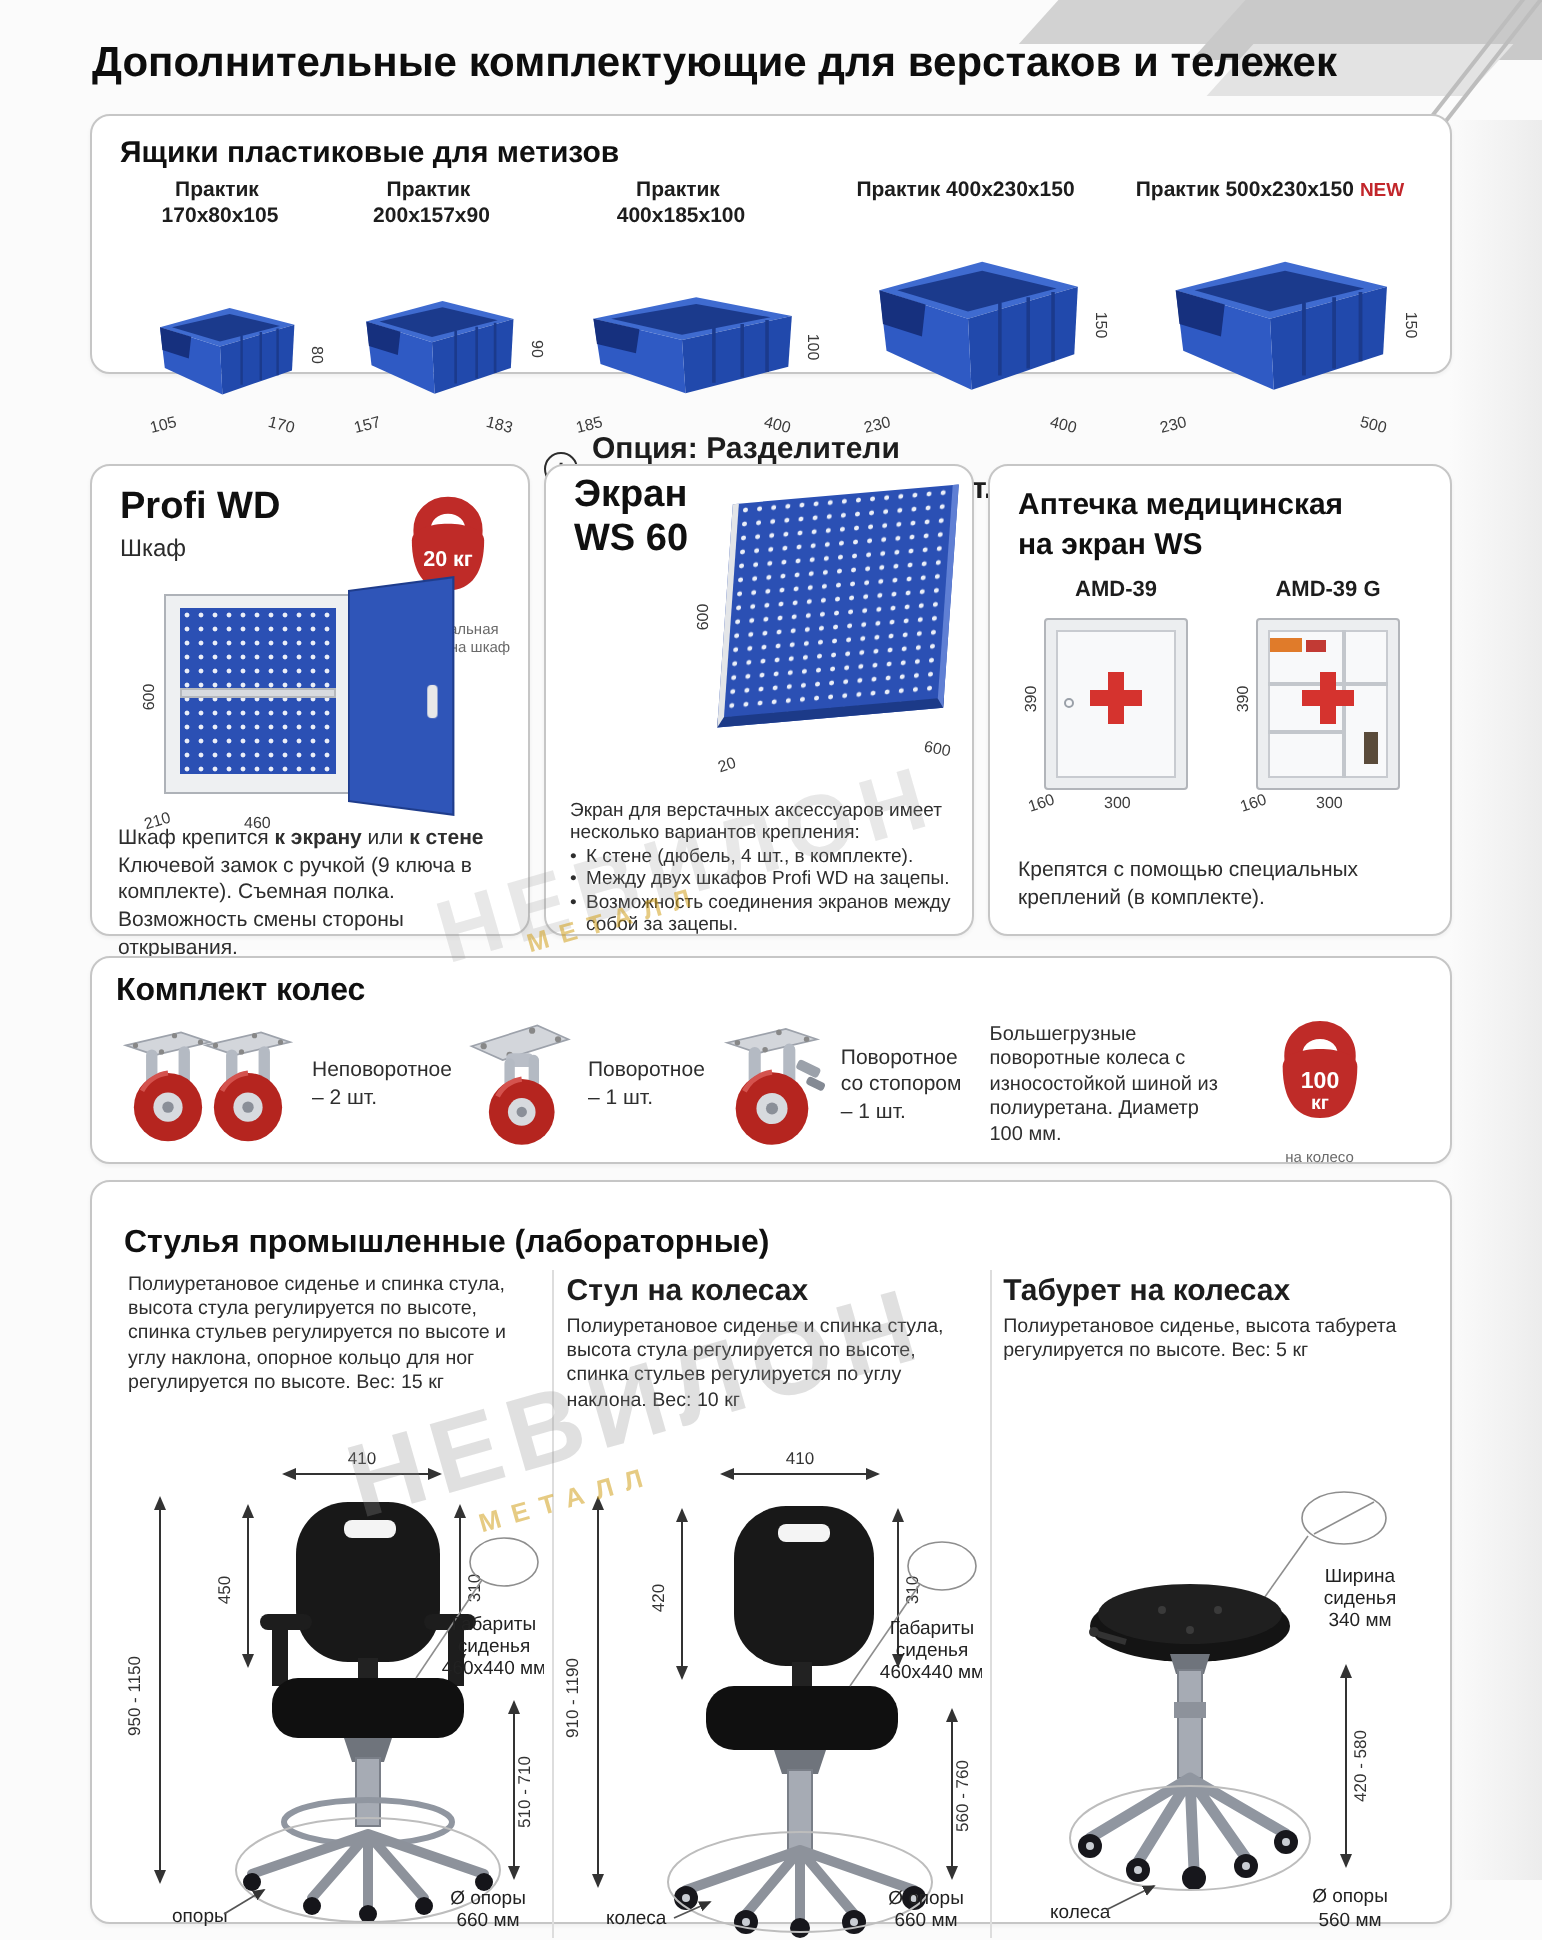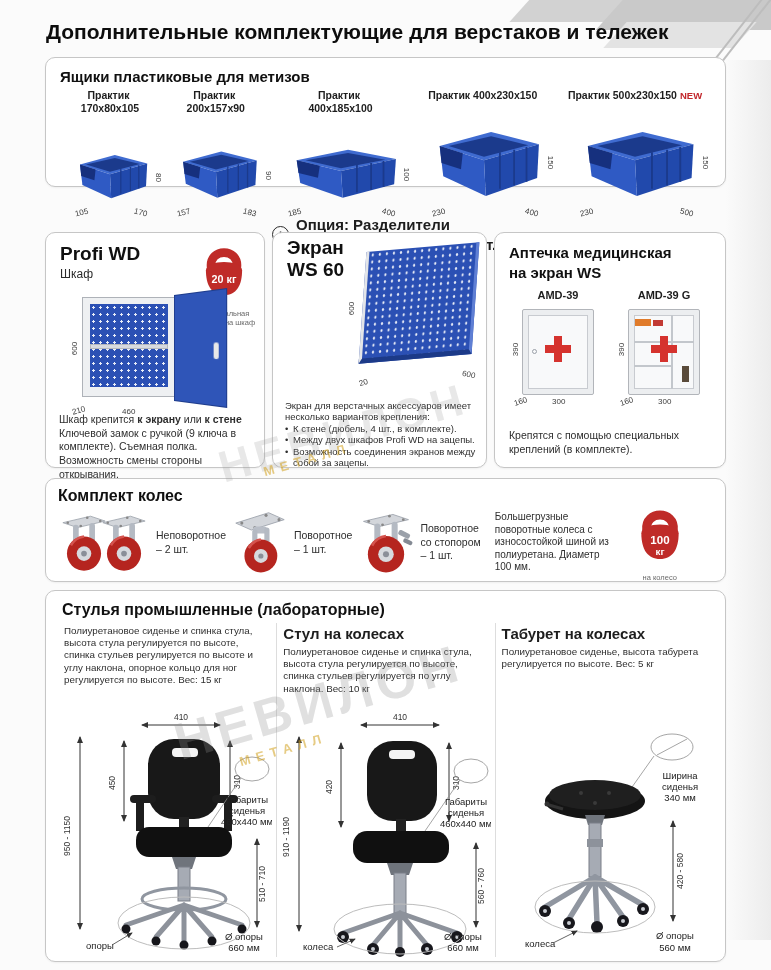--- a/index.html
+++ b/index.html
@@ -116,21 +116,21 @@
   .wheels h2 { font-size:16px; }
   .wheels-row { display:flex; align-items:center; gap:6px; margin-top:-2px; }
   .wlabel { font-size:10.5px; color:#2e2e2e; line-height:1.3; }
   .wdouble { display:flex; }
   .wdouble svg:last-child { margin-left:-12px; }
   .wheel-item { display:flex; align-items:center; gap:6px; }
   .wheels-desc { width:122px; font-size:10px; line-height:1.25; color:#2e2e2e; margin-left:8px; }
   .kb-wheels { width:66px; text-align:center; margin-left:4px; }
 
   
-  .card.chairs { left:45px; top:590px; width:681px; height:372px; padding:8px 12px; }
+  .card.chairs { left:45px; top:590px; width:681px; height:372px; padding:20px 12px; }
   .chairs h2 { font-size:16px; margin:2px 0 4px 4px; }
   .chair-cols { display:flex; height:334px; }
   .chair-col { width:33.33%; padding:2px 8px 0 6px; display:flex; flex-direction:column; }
   .chair-col + .chair-col { border-left:1px solid #ddd; }
   .chair-col h4 { font-size:15px; font-weight:800; margin-bottom:4px; }
   .chair-desc { font-size:9.8px; line-height:1.25; color:#2e2e2e; }
   .chair-svg { margin-top:auto; align-self:center; }
   .dmt { font-size:8.5px; fill:#333; }
   .dml { stroke:#333; stroke-width:1; marker-start:url(#ahS); marker-end:url(#ahE); }
   .cll { stroke:#8e8e8e; stroke-width:.8; fill:none; }

